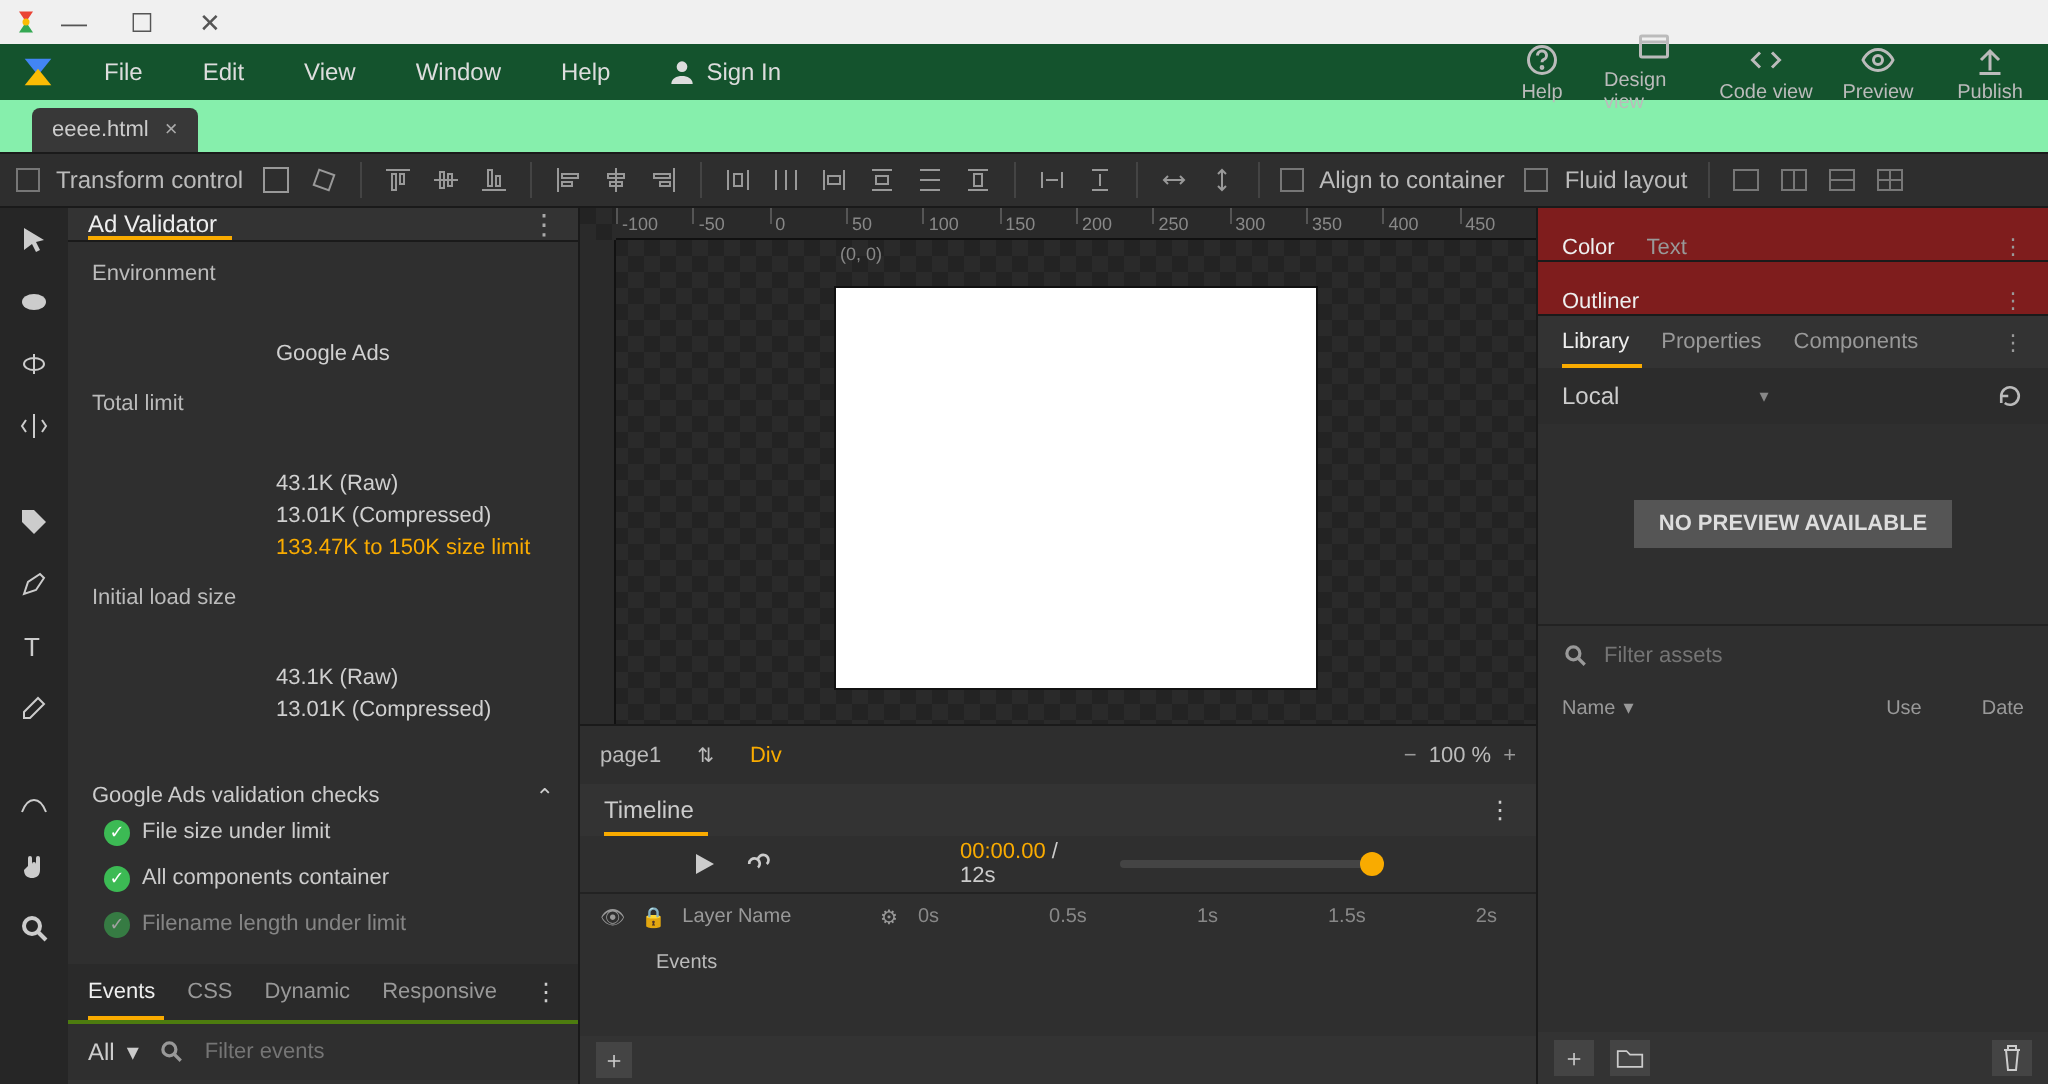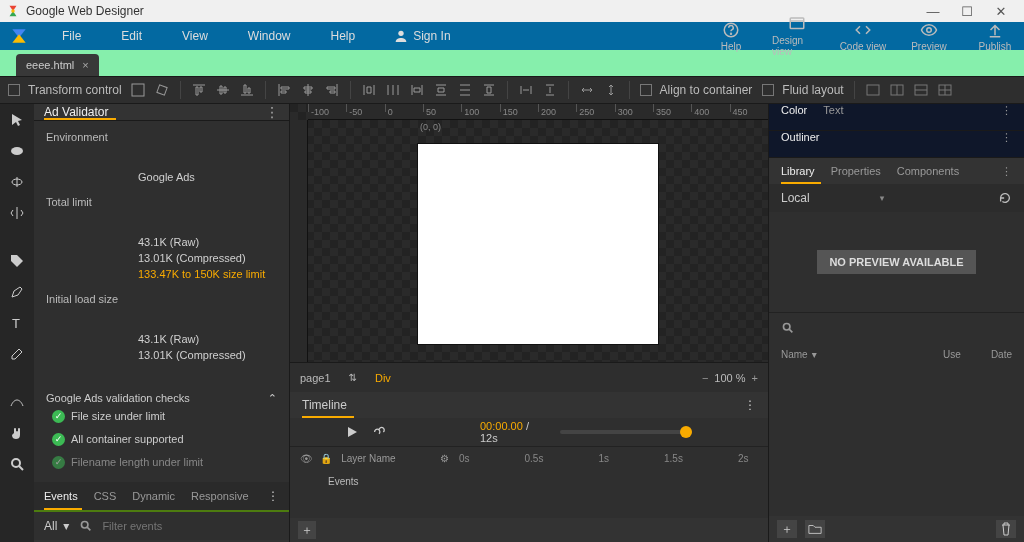--- a/index.html
+++ b/index.html
@@ -1,21 +1,21 @@
 <!DOCTYPE html>
 <html><head>
 <meta charset="utf-8">
 <style>
 * { margin:0; padding:0; box-sizing:border-box; font-family:Arial,Helvetica,sans-serif; }
 html,body { width:1024px; height:542px; overflow:hidden; background:#2b2b2b; color:#ccc; font-size:12px; }
 .titlebar { height:22px; background:#f0f0f0; color:#333; display:flex; align-items:center; padding:0 6px; }
 .titlebar .logo svg { width:14px; height:14px; }
 .titlebar .title { margin-left:6px; flex:1; font-size:12px; }
 .titlebar .winbtn { width:34px; text-align:center; font-size:13px; color:#555; cursor:pointer; }
-.menubar { height:28px; background:#0369a1; display:flex; align-items:center; padding:0 4px; gap:16px; }
+.menubar { height:28px; background:#14532d; display:flex; align-items:center; padding:0 4px; gap:6px; }
 .menubar .appicon { width:30px; display:flex; align-items:center; justify-content:center; }
 .menubar .menuitem { padding:0 12px; color:#ddd; font-size:12px; cursor:pointer; }
 .menubar .signin { display:flex; align-items:center; gap:4px; padding:0 10px; color:#ddd; cursor:pointer; }
 .menubar .spacer { flex:1; }
 .menubar .topbtn { width:50px; display:flex; flex-direction:column; align-items:center; gap:2px; font-size:10px; color:#bbb; cursor:pointer; }
 .menubar .topbtn svg { width:18px; height:18px; }
 .tabstrip { height:26px; background:#86efac; display:flex; align-items:flex-end; padding-left:16px;text-align:center; }
 .filetab { height:22px; background:#383838; border-radius:4px 4px 0 0; padding:0 10px; display:flex; align-items:center; gap:8px; font-size:11px; color:#ccc; }
 .filetab .x { font-size:11px; color:#aaa; cursor:pointer; }
 .toolbar2 { height:28px; background:#2e2e2e; display:flex; align-items:center; padding:0 8px; color:#bbb; border-top:1px solid #1a1a1a; border-bottom:1px solid #1a1a1a; }
@@ -79,21 +79,21 @@
 .tl-ctrl .slider { width:140px; height:4px; background:#444; border-radius:2px; position:relative; margin-left:auto; margin-right:20px; }
 .tl-ctrl .slider .knob { position:absolute; right:0; top:-4px; width:12px; height:12px; border-radius:50%; background:#f9ab00; }
 .tl-layers { display:flex; height:24px; align-items:center; padding:0 10px; font-size:10px; color:#999; border-top:1px solid #222; }
 .tl-layers .lh { display:flex; gap:8px; align-items:center; width:140px; }
 .tl-layers .gear { margin-left:auto; margin-right:10px; }
 .tl-layers .ticks { flex:1; display:flex; gap:55px; color:#888; font-size:10px; }
 .tl-row { display:flex; height:22px; align-items:center; padding:0 10px; font-size:10px; color:#bbb; }
 .tl-row .name { width:150px; padding-left:28px; }
 .tl-foot { margin-top:auto; height:24px; background:#333; display:flex; align-items:center; padding:0 8px; }
 .rightpanel { width:256px; background:#2f2f2f; border-left:1px solid #1a1a1a; display:flex; flex-direction:column; }
-.rp-head { height:26px; background:#0f172a; display:flex; align-items:flex-start; padding:0 12px; gap:16px; font-size:11px; color:#999; }
+.rp-head { height:26px; background:#7f1d1d; display:flex; align-items:flex-end; padding:0 12px; gap:16px; font-size:11px; color:#999; }
 .rp-head .active { color:#eee; }
 .rp-head .dots { margin-left:auto; }
 .rp-section { border-bottom:1px solid #1a1a1a; }
 .rp-tabs { height:26px; background:#333; display:flex; align-items:center; padding:0 12px; gap:16px; font-size:11px; color:#999; position:relative; }
 .rp-tabs .active { color:#eee; }
 .rp-tabs .uline { position:absolute; left:12px; bottom:0; width:40px; height:2px; background:#f9ab00; }
 .rp-local { height:28px; display:flex; align-items:center; padding:0 12px; gap:10px; background:#2c2c2c;}
 .rp-local .chev { font-size:9px; color:#888; margin-left:60px;}
 .rp-local .refresh { margin-left:auto; cursor:pointer; }
 .rp-preview { height:100px; display:flex; align-items:center; justify-content:center; background:#2f2f2f; }
@@ -112,21 +112,20 @@
 <body>
 
 <div class="titlebar">
   <span class="logo">
     <svg viewBox="0 0 24 24">
         <path d="M6 3 L18 3 L12 12 Z" fill="#ea4335"></path>
         <path d="M6 21 L18 21 L12 12 Z" fill="#34a853"></path>
         <circle cx="12" cy="12" r="3" fill="#fbbc04"></circle>
       </svg>
   </span>
-  <span class="title">Google Web Designer</span>
   <span class="winbtn">—</span>
   <span class="winbtn">☐</span>
   <span class="winbtn">✕</span>
 </div>
 
 <div class="menubar">
   <div class="appicon">
     <svg width="20" height="20" viewBox="0 0 24 24">
         <path d="M4 4 L20 4 L12 14 Z" fill="#4285f4"></path>
         <path d="M4 20 L20 20 L12 10 Z" fill="#fbbc04"></path>
@@ -430,21 +429,21 @@
       <div class="hdr">
         <span>Google Ads validation checks</span>
         <span class="chev">⌃</span>
       </div>
       <div class="item">
           <span class="ok">✓</span>
           <span>File size under limit</span>
         </div>
       <div class="item">
           <span class="ok">✓</span>
-          <span>All container supported</span>
+          <span>All components container</span>
         </div>
       <div class="item" style="opacity:.55">
           <span class="ok">✓</span>
           <span>Filename length under limit</span>
         </div>
     </div>
 
     <div class="leftlower">
       <div class="ll-tabs">
         <span class="tab active">Events</span>
@@ -582,20 +581,21 @@
       </span>
     </div>
     <div class="rp-preview">
       <div class="np">NO PREVIEW AVAILABLE</div>
     </div>
     <div class="rp-search">
       <svg width="13" height="13" viewBox="0 0 16 16" fill="none" stroke="#999" stroke-width="2">
           <circle cx="7" cy="7" r="4"></circle>
           <path d="M10 10l4 4"></path>
         </svg>
+      <input placeholder="Filter assets" style="">
     </div>
     <div class="rp-cols">
       <div class="c1">
           <span>Name</span>
           <span>▾</span>
         </div>
       <span>Use</span>
       <span>Date</span>
     </div>
     <div class="rp-body"></div>

